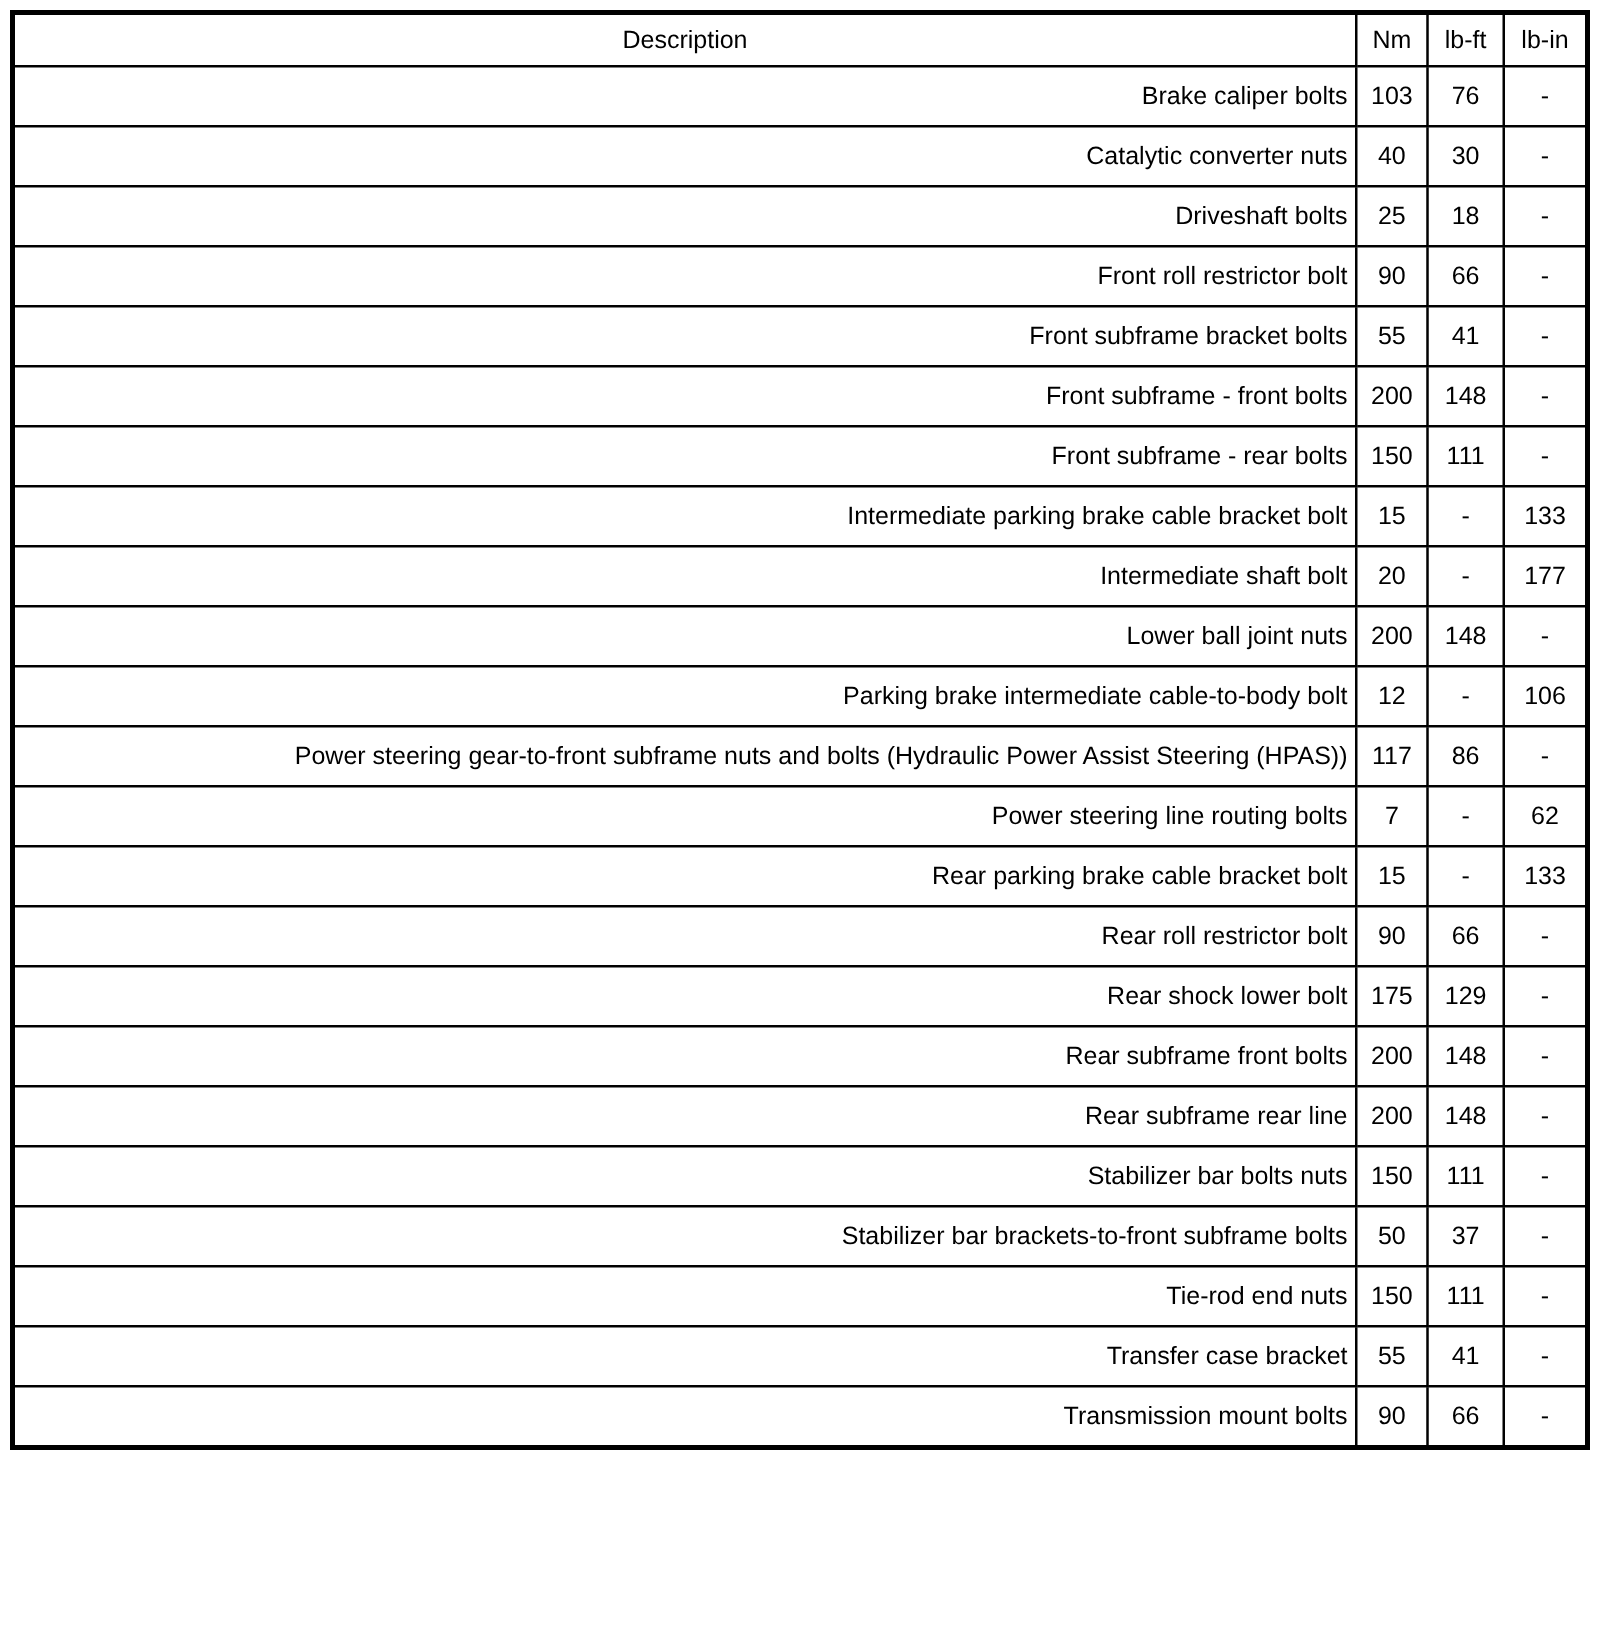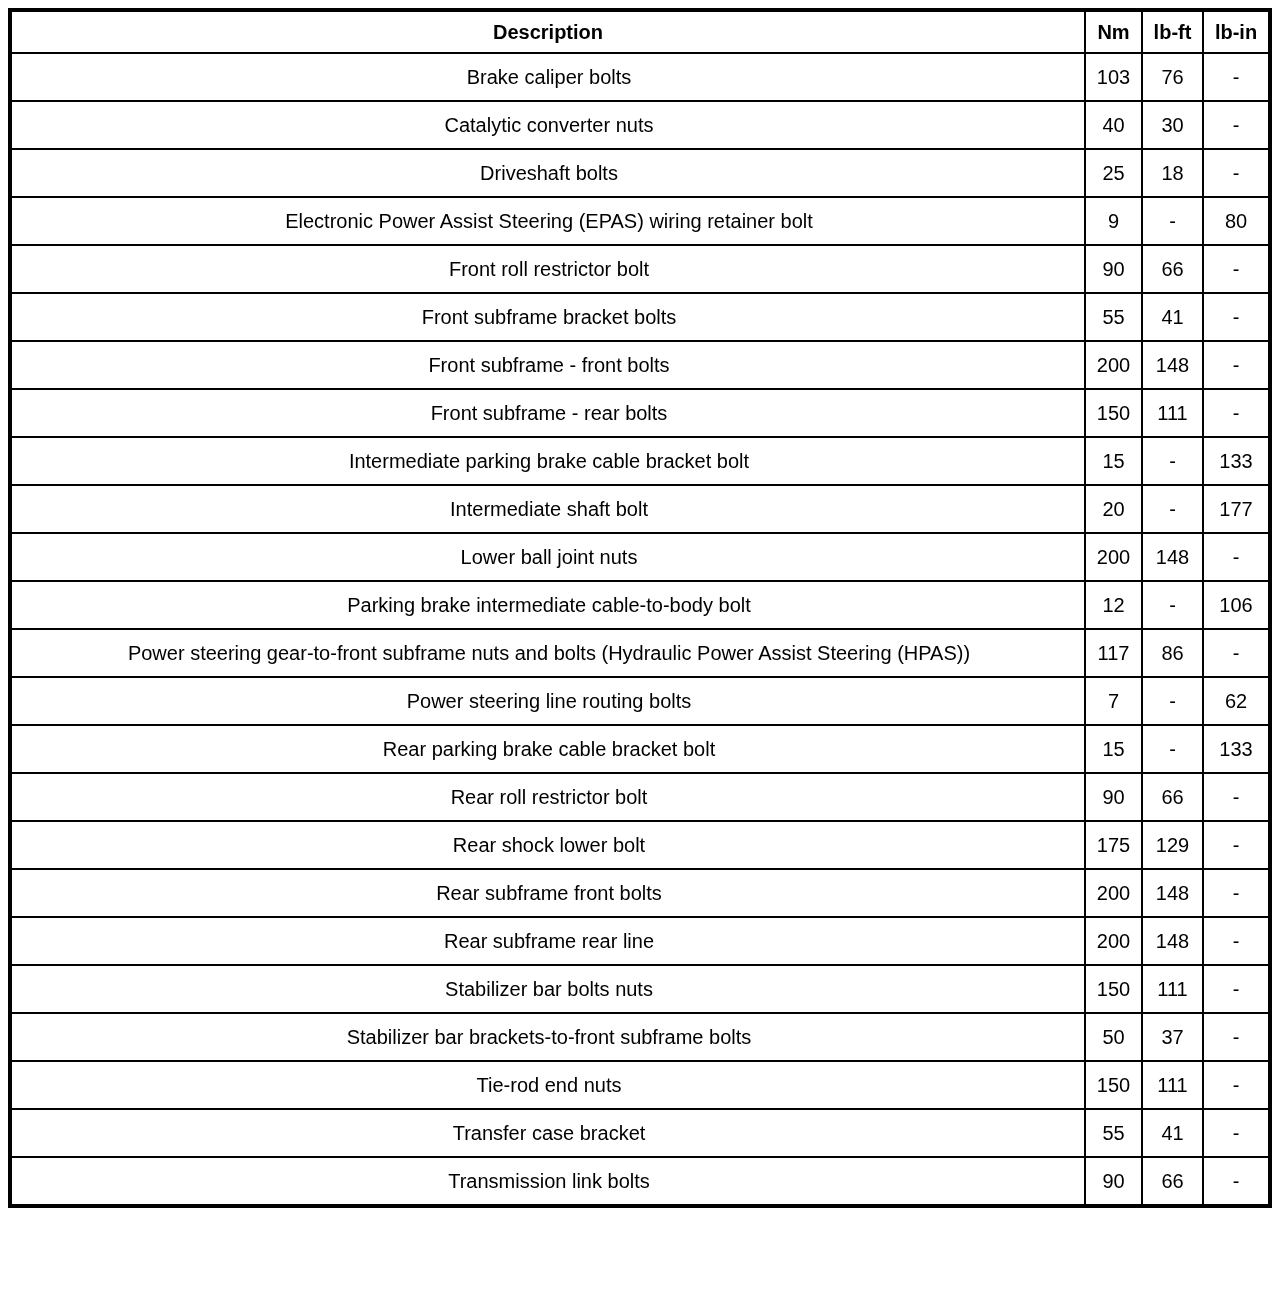--- a/index.html
+++ b/index.html
@@ -25,31 +25,31 @@
   table.spec-table td {
     border: 2px solid #000000;
     font-size: 20px;
     line-height: 1.15;
     color: #000000;
     background: #ffffff;
     overflow: hidden;
   }
   table.spec-table th {
     height: 40px;
-    font-weight: bold;
+    font-weight: normal;
     text-align: center;
     vertical-align: middle;
     padding: 0 4px;
   }
   table.spec-table td {
     height: 46px;
     vertical-align: middle;
   }
   table.spec-table td.desc-cell {
-    text-align: center;
+    text-align: right;
     padding: 0 6px 0 8px;
   }
   table.spec-table td.num-cell {
     text-align: center;
     padding: 0 2px;
   }
   col.col-desc  { width: auto; }
   col.col-nm    { width: 57px; }
   col.col-lbft  { width: 61px; }
   col.col-lbin  { width: 67px; }
@@ -85,26 +85,20 @@
         <td class="num-cell">30</td>
         <td class="num-cell">-</td>
       </tr>
       <tr>
         <td class="desc-cell">Driveshaft bolts</td>
         <td class="num-cell">25</td>
         <td class="num-cell">18</td>
         <td class="num-cell">-</td>
       </tr>
       <tr>
-        <td class="desc-cell">Electronic Power Assist Steering (EPAS) wiring retainer bolt</td>
-        <td class="num-cell">9</td>
-        <td class="num-cell">-</td>
-        <td class="num-cell">80</td>
-      </tr>
-      <tr>
         <td class="desc-cell">Front roll restrictor bolt</td>
         <td class="num-cell">90</td>
         <td class="num-cell">66</td>
         <td class="num-cell">-</td>
       </tr>
       <tr>
         <td class="desc-cell">Front subframe bracket bolts</td>
         <td class="num-cell">55</td>
         <td class="num-cell">41</td>
         <td class="num-cell">-</td>
@@ -205,19 +199,19 @@
         <td class="num-cell">111</td>
         <td class="num-cell">-</td>
       </tr>
       <tr>
         <td class="desc-cell">Transfer case bracket</td>
         <td class="num-cell">55</td>
         <td class="num-cell">41</td>
         <td class="num-cell">-</td>
       </tr>
       <tr>
-        <td class="desc-cell">Transmission link bolts</td>
+        <td class="desc-cell">Transmission mount bolts</td>
         <td class="num-cell">90</td>
         <td class="num-cell">66</td>
         <td class="num-cell">-</td>
       </tr>
     </tbody>
 </table>
 
 </body></html>

